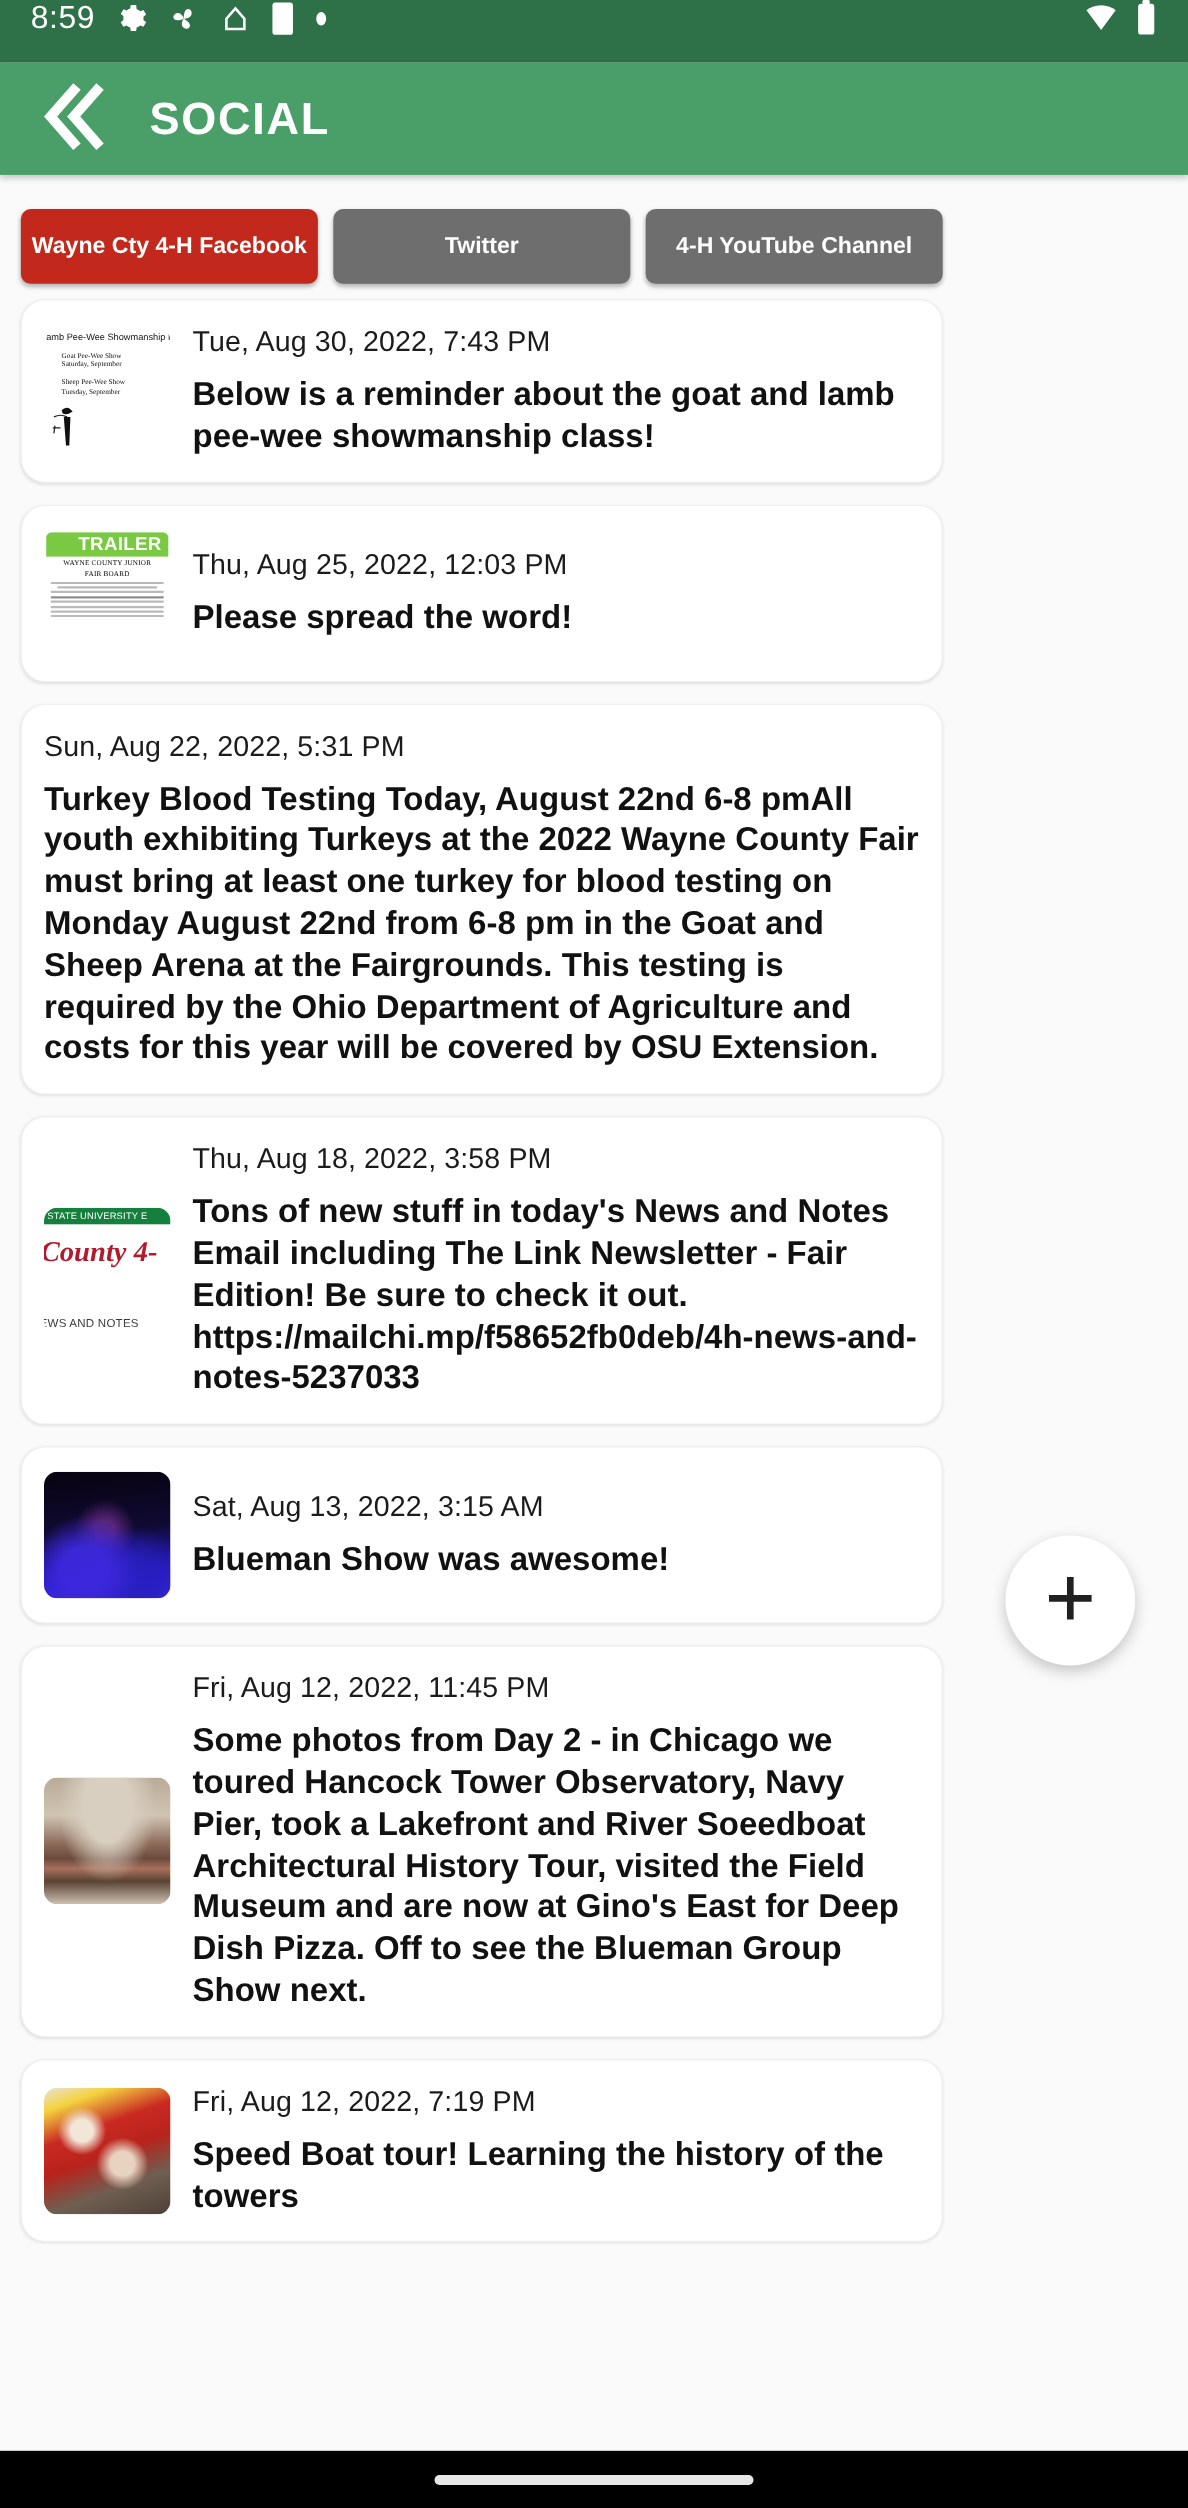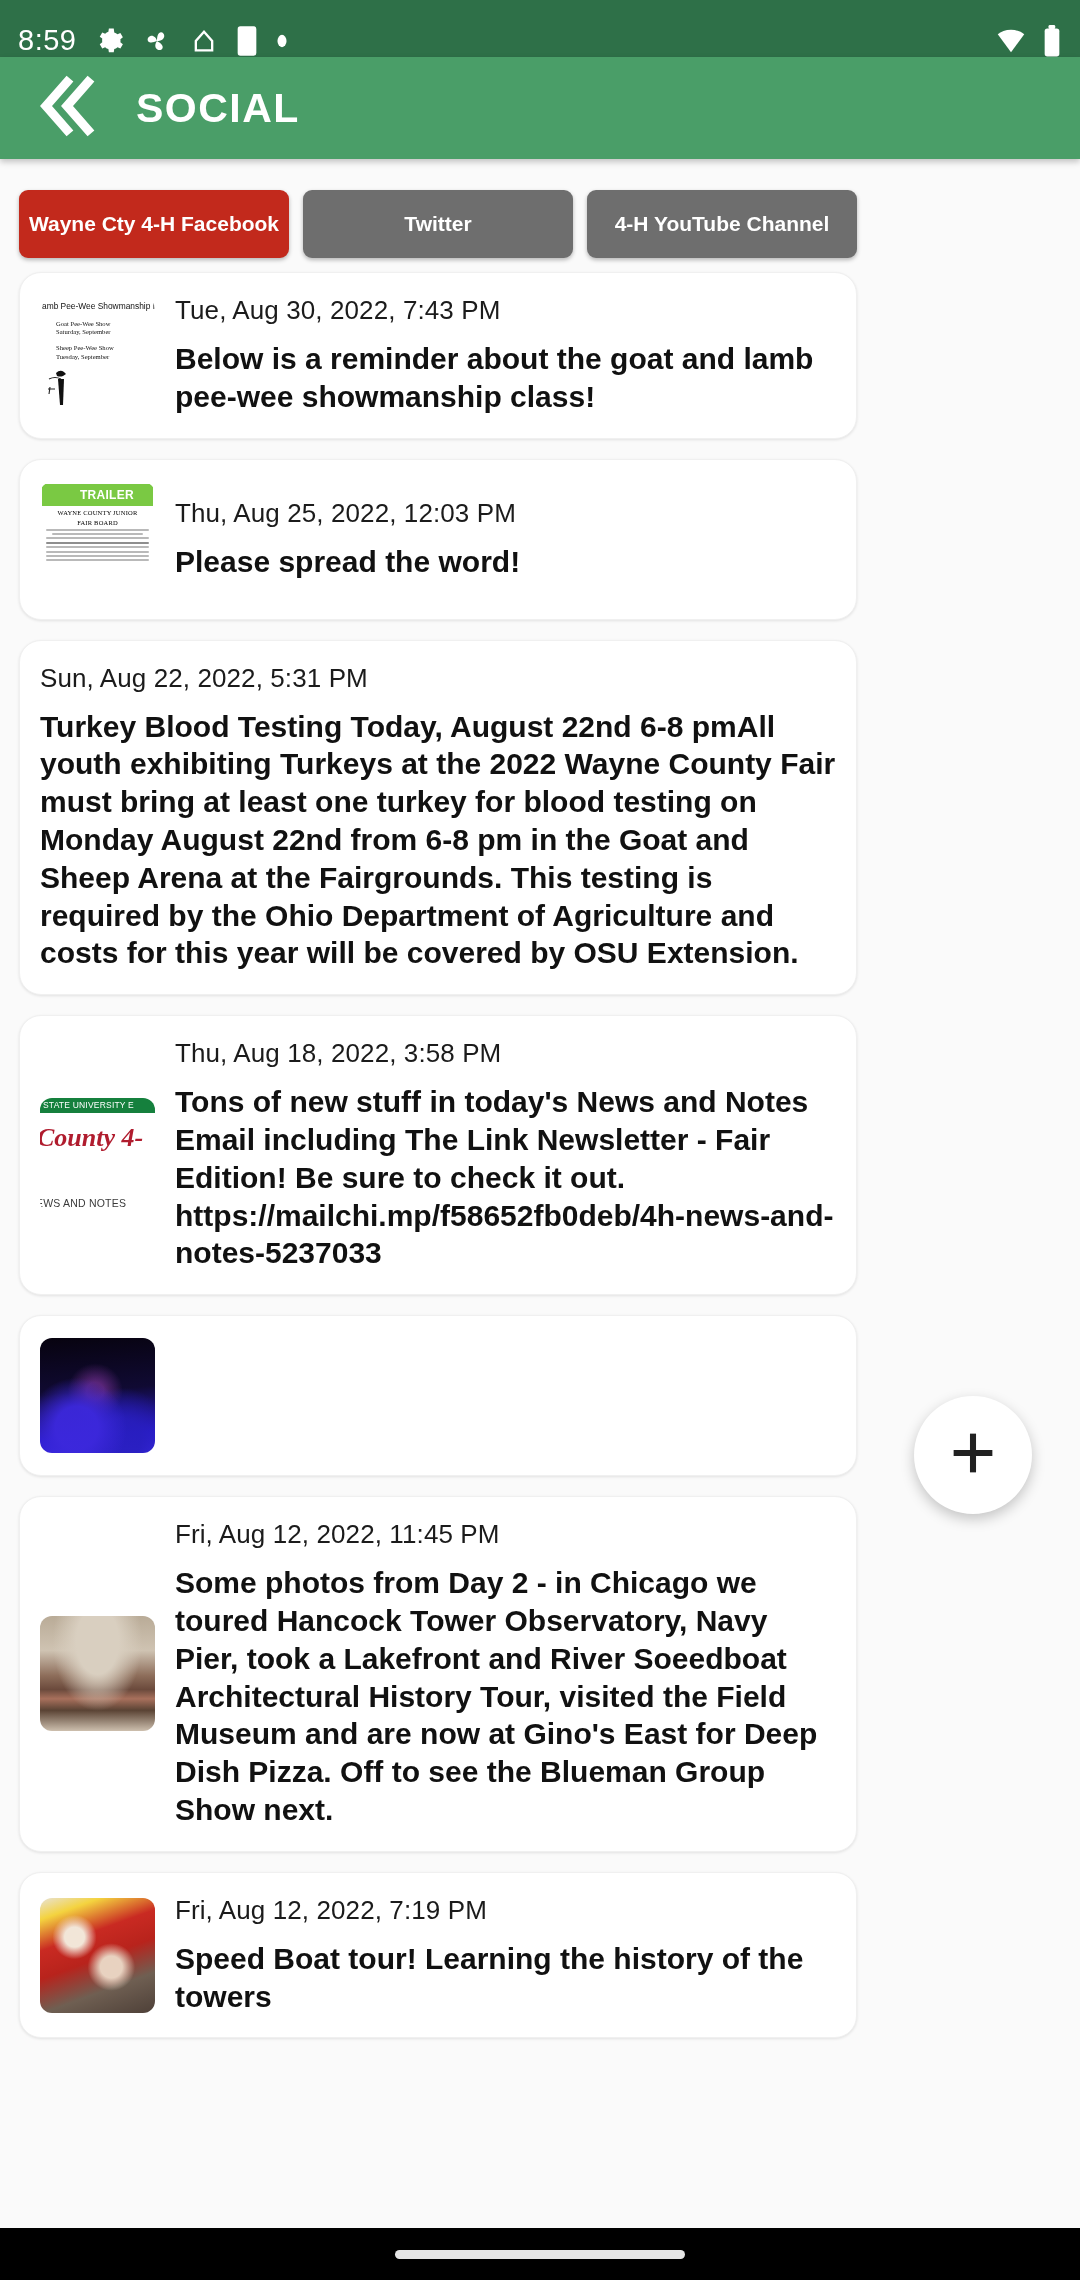--- a/index.html
+++ b/index.html
@@ -6,21 +6,21 @@
   html,body {
     width:1080px; height:2280px;
     font-family:"Liberation Sans", sans-serif;
     background:#ffffff; overflow:hidden;
   }
   .screen { position:relative; width:1080px; height:2280px; background:#fafafa; }
 
   
   .statusbar {
     height:57px; background:#2e7048; color:#ffffff;
-    display:flex; align-items:flex-end; padding:0 18px;
+    display:flex; align-items:flex-start; padding:0 28px;
   }
   .status-left { display:flex; align-items:center; gap:18px; }
   .status-time { font-size:29px; font-weight:400; letter-spacing:.5px; }
   .status-right { margin-left:auto; display:flex; align-items:center; gap:16px; }
   .sicon { display:inline-flex; align-items:center; justify-content:center; }
 
   
   .appbar {
     height:102px; background:#4a9e68; color:#ffffff;
     display:flex; align-items:center; padding:0 24px;
@@ -78,21 +78,21 @@
   .th-flyer1 .sub { margin-top:9px; padding-left:14px; font-size:6.6px; line-height:1.25; }
   .th-flyer1 .sub2 { margin-top:8px; padding-left:14px; font-size:6.6px; line-height:1.25; }
   .th-flyer1 .goat {
     position:absolute; left:6px; bottom:2px; width:26px; height:46px;
   }
 
   .th-trailer { background:#ffffff; padding:2px; font-family:"Liberation Serif", serif; }
   .th-trailer .greenband {
     background:#7ac943; height:22px; width:100%;
     display:flex; align-items:center; justify-content:flex-end;
-    color:#fff; font-weight:700; font-size:12px; padding-right:19px;
+    color:#fff; font-weight:700; font-size:17px; padding-right:6px;
     font-family:"Liberation Sans", sans-serif; letter-spacing:.3px;
   }
   .th-trailer .tline { font-size:6.5px; text-align:center; margin-top:3px; letter-spacing:.2px; }
   .th-trailer .blur { margin-top:3px; }
   .th-trailer .blur div {
     height:2px; background:#b9b9b9; margin:2.4px 4px; border-radius:1px;
   }
   .th-trailer .blur div:nth-child(2){ margin-left:10px; margin-right:10px; }
   .th-trailer .blur div:nth-child(4){ background:#8e8e8e; }
 
@@ -291,20 +291,24 @@
           <div class="bottomline">EWS AND NOTES</div>
         </div>
         <div class="card-body">
           <div class="post-date">Thu, Aug 18, 2022, 3:58 PM</div>
           <div class="post-text">Tons of new stuff in today's News and Notes Email including The Link Newsletter - Fair Edition!  Be sure to check it out. https://mailchi.mp/f58652fb0deb/4h-news-and-notes-5237033</div>
         </div>
       </div>
 
       <div class="card">
         <div class="thumb th-blueman"></div>
+        <div class="card-body">
+          <div class="post-date">Sat, Aug 13, 2022, 3:15 AM</div>
+          <div class="post-text">Blueman Show was awesome!</div>
+        </div>
       </div>
 
       <div class="card">
         <div class="thumb th-chicago"></div>
         <div class="card-body">
           <div class="post-date">Fri, Aug 12, 2022, 11:45 PM</div>
           <div class="post-text">Some photos from Day 2 - in Chicago we toured Hancock Tower Observatory, Navy Pier, took a Lakefront and River Soeedboat Architectural History Tour, visited the Field Museum and are now at Gino's East for Deep Dish Pizza.  Off to see the Blueman Group Show next.</div>
         </div>
       </div>
 

